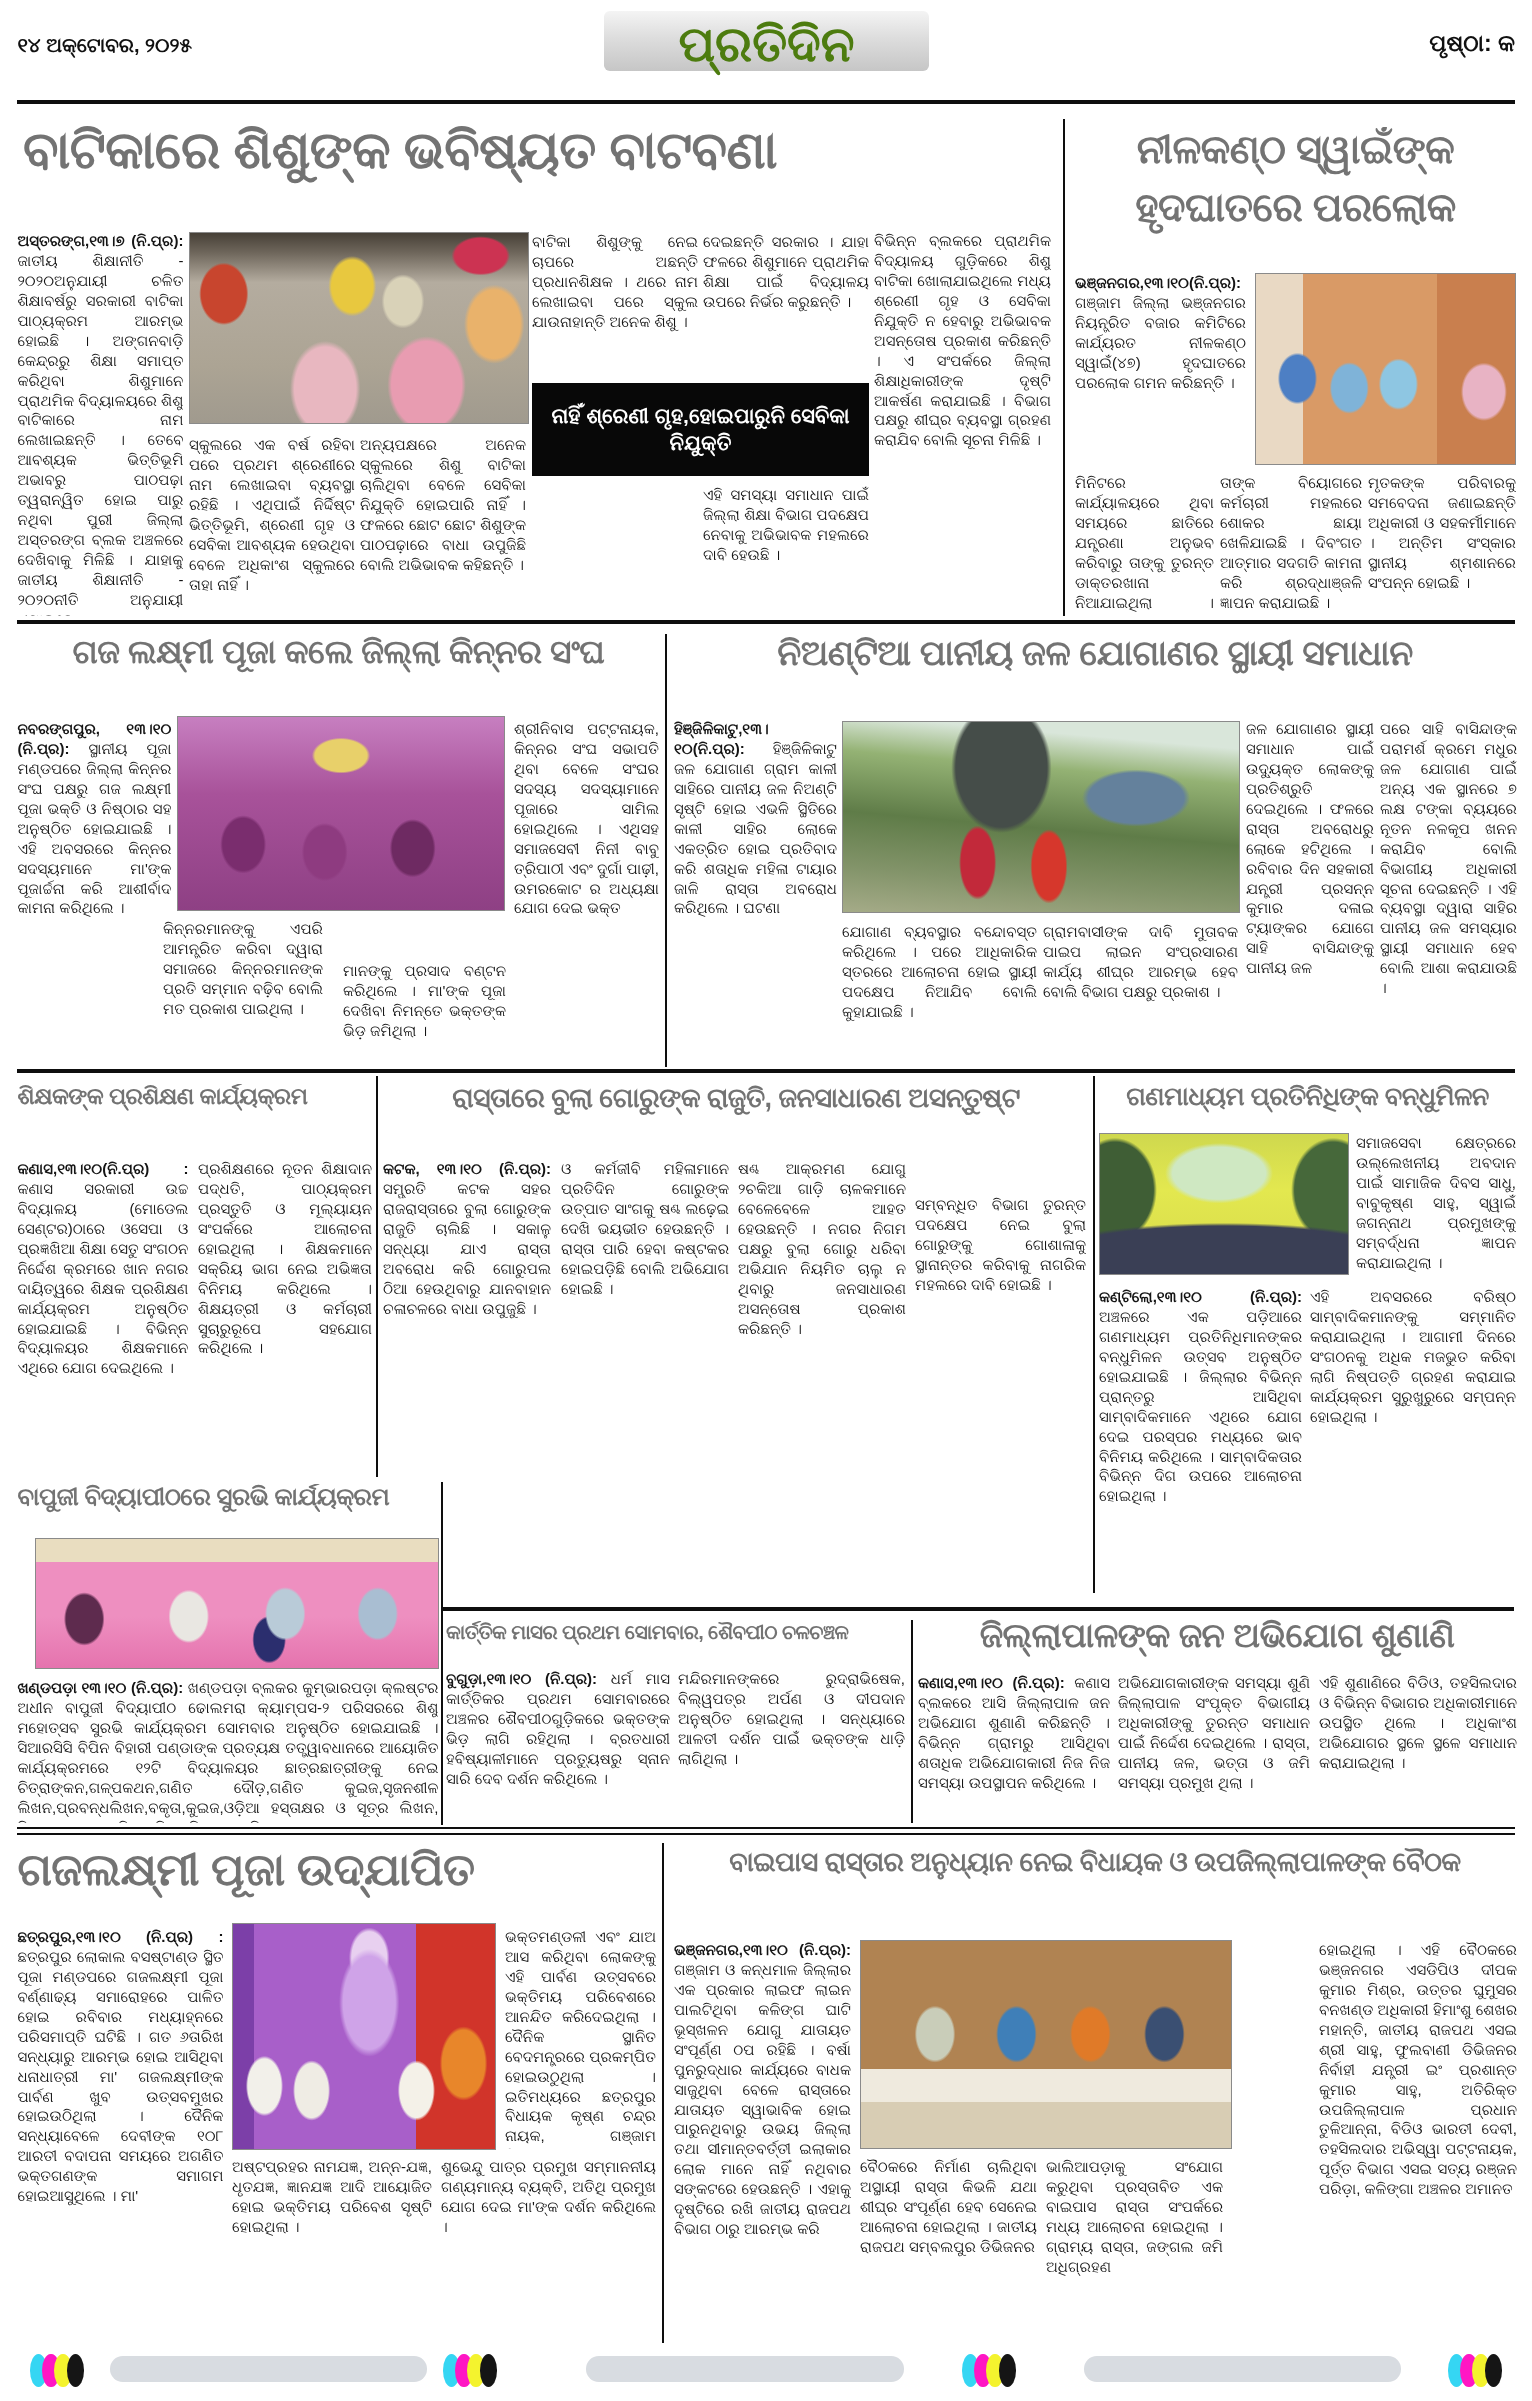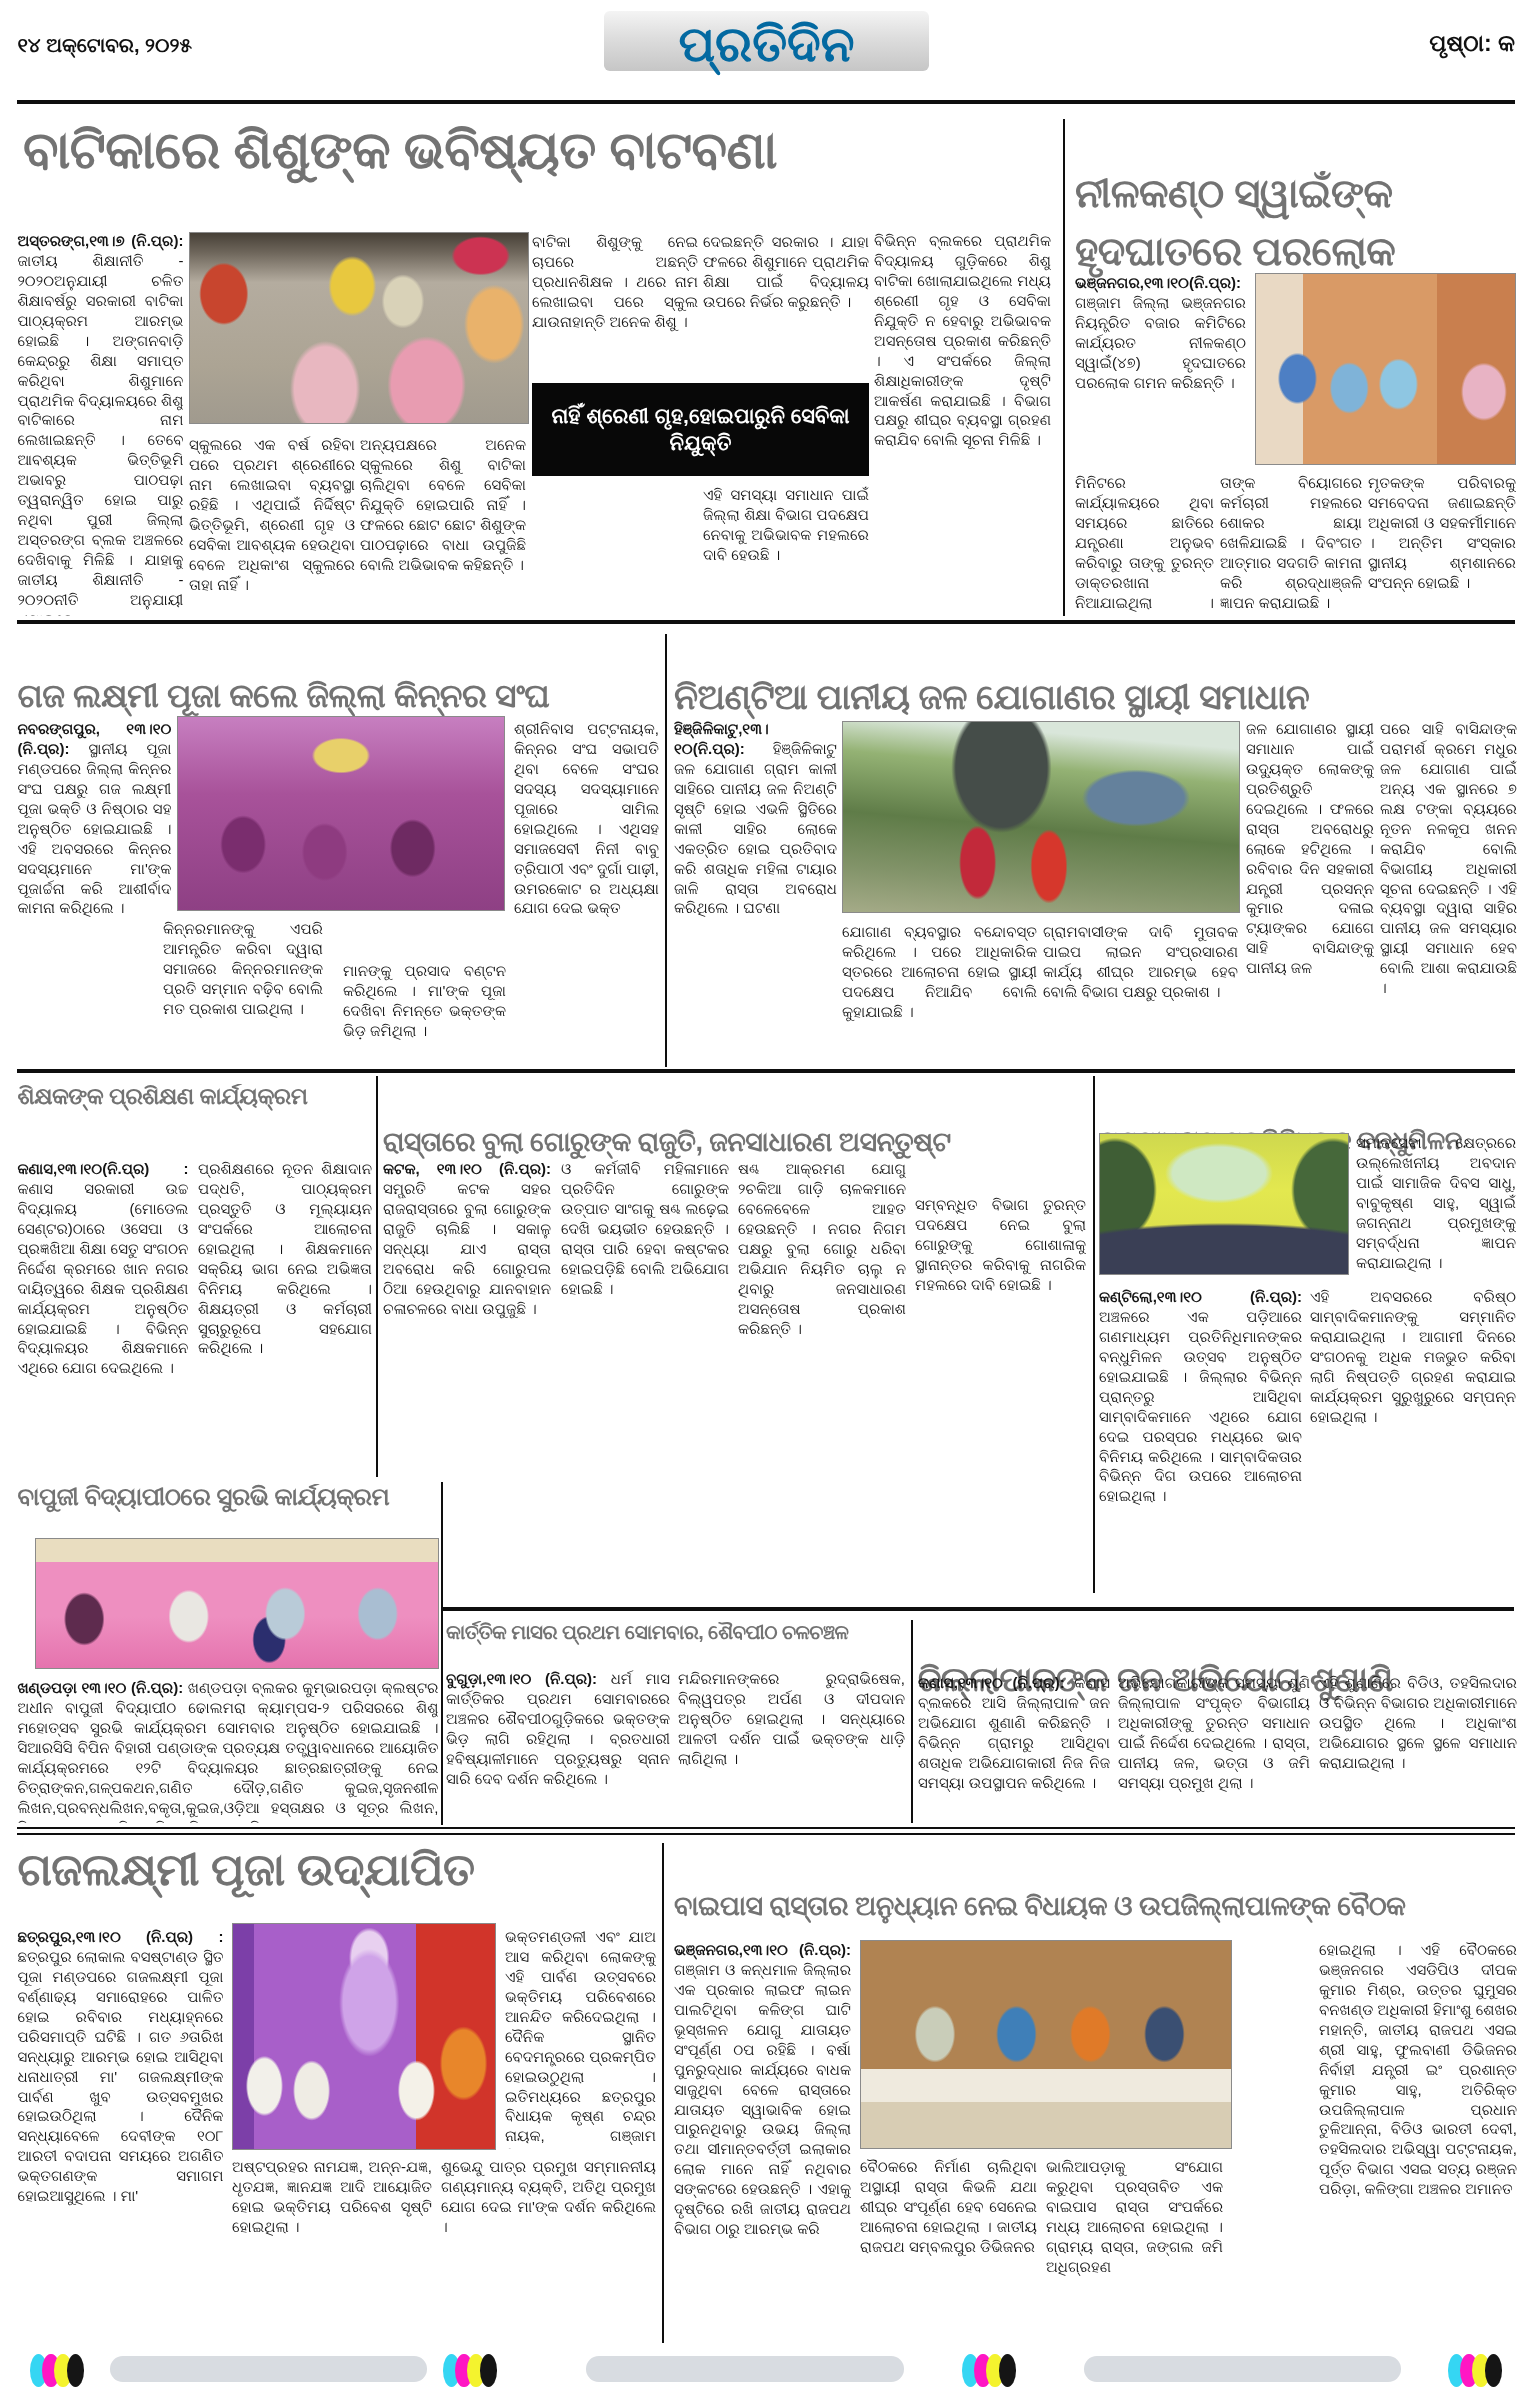--- a/index.html
+++ b/index.html
@@ -1,29 +1,29 @@
 <!DOCTYPE html>
 <html style="font-size:9.3px"><head>
 <meta charset="utf-8">
 <style>
   html,body{margin:0;padding:0;background:#ffffff;}
   #page{position:relative;width:1532px;height:2401px;background:#ffffff;
         font-family:"Liberation Sans","DejaVu Sans",sans-serif;color:#101010;overflow:hidden;border-radius:28px;}
   .hl{position:absolute;font-weight:800;color:#737373;white-space:nowrap;overflow:hidden;letter-spacing:-0.6px;line-height:1.1;}
-  .hc{text-align:left;margin-top:44px;}
+  .hc{text-align:center;}
   .bc{position:absolute;font-size:15px;line-height:1.33;text-align:justify;overflow:hidden;color:#141414;word-break:break-word;}
   .dl{font-weight:700;}
   .hr{position:absolute;background:#0e0e0e;}
   .vr{position:absolute;background:#0e0e0e;}
   .photo{position:absolute;border:0.6px solid #8a8a8a;box-sizing:border-box;}
   .inset{position:absolute;background:#080808;color:#ffffff;font-weight:700;text-align:center;
          display:flex;align-items:center;justify-content:center;padding:0 9.3px;box-sizing:border-box;line-height:1.25;}
   .masthead-band{position:absolute;left:604px;top:10.5px;width:325px;height:60px;border-radius:5.8px;
          background:linear-gradient(180deg,#f4f4f4 0%,#dddddd 45%,#c6c6c6 100%);}
-  .masthead{position:absolute;left:604px;top:16.3px;width:325px;text-align:center;font-size:49px;font-weight:800;color:#0369a1;}
+  .masthead{position:absolute;left:604px;top:16.3px;width:325px;text-align:center;font-size:49px;font-weight:800;color:#4d7c0f;}
   .pgdate{position:absolute;left:17.4px;top:34px;width:349px;font-size:20px;font-weight:700;}
   .pglabel{position:absolute;left:1162px;top:30px;width:353px;font-size:23px;font-weight:700;text-align:right;}
   .dotgrp{position:absolute;display:flex;}
   .dot{width:17.4px;height:33px;border-radius:50%;margin-right:-5.2px;}
   .d-c{background:#35d6f3;} .d-m{background:#ff16c4;} .d-y{background:#f4f32e;} .d-k{background:#151515;}
   .gbar{position:absolute;height:25.6px;border-radius:12.8px;background:#d8dce1;}
 
   .ph-a{background:
     radial-gradient(41px 52px at 10% 32%, #c8452e 0 55%, transparent 60%),
     radial-gradient(52px 35px at 86% 12%, #cc3352 0 50%, transparent 56%),

